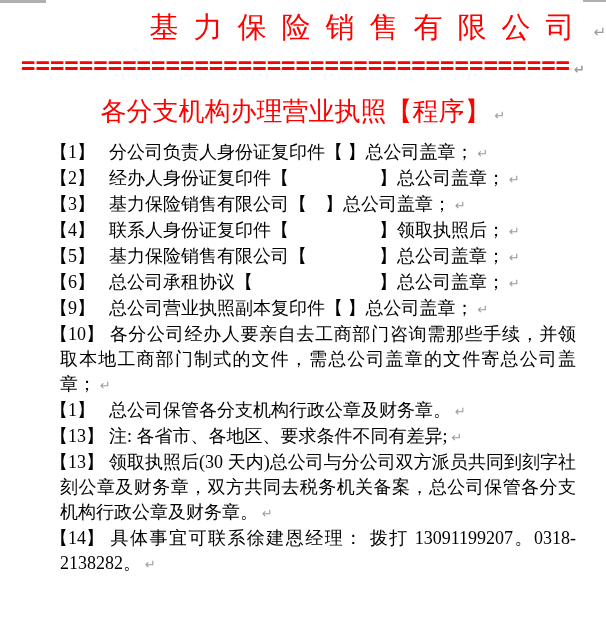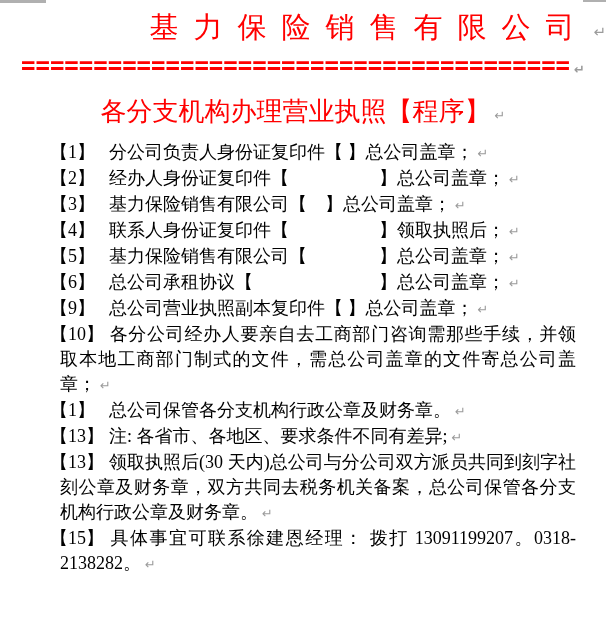--- a/index.html
+++ b/index.html
@@ -108,14 +108,14 @@
   <div class="item"><span class="num">【9】</span><span class="txt">总公司营业执照副本复印件【 】总公司盖章；</span><span class="pmark">↵</span></div>
 
   <div class="item"><span class="num">【10】</span><span class="txt">各分公司经办人要亲自去工商部门咨询需那些手续，并领取本地工商部门制式的文件，需总公司盖章的文件寄总公司盖章；</span><span class="pmark">↵</span></div>
 
   <div class="item"><span class="num">【1】</span><span class="txt">总公司保管各分支机构行政公章及财务章。</span><span class="pmark">↵</span></div>
 
   <div class="item"><span class="num">【13】</span><span class="txt">注: 各省市、各地区、要求条件不同有差异;</span><span class="pmark">↵</span></div>
 
   <div class="item"><span class="num">【13】</span><span class="txt">领取执照后(30 天内)总公司与分公司双方派员共同到刻字社刻公章及财务章，双方共同去税务机关备案，总公司保管各分支机构行政公章及财务章。</span><span class="pmark">↵</span></div>
 
-  <div class="item"><span class="num">【15】</span><span class="txt">具体事宜可联系徐建恩经理： 拨打 13091199207。0318-2138282。</span><span class="pmark">↵</span></div>
+  <div class="item"><span class="num">【14】</span><span class="txt">具体事宜可联系徐建恩经理： 拨打 13091199207。0318-2138282。</span><span class="pmark">↵</span></div>
 </div>
 
 </body></html>

